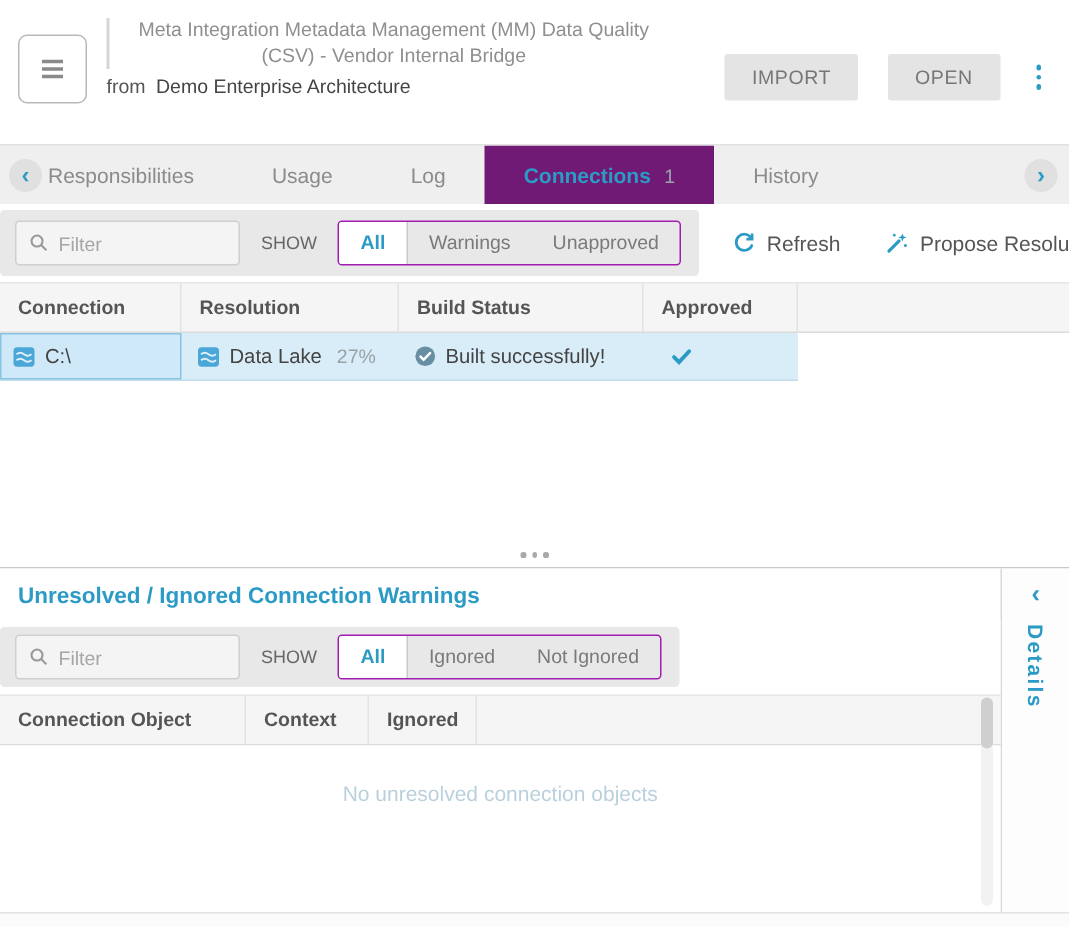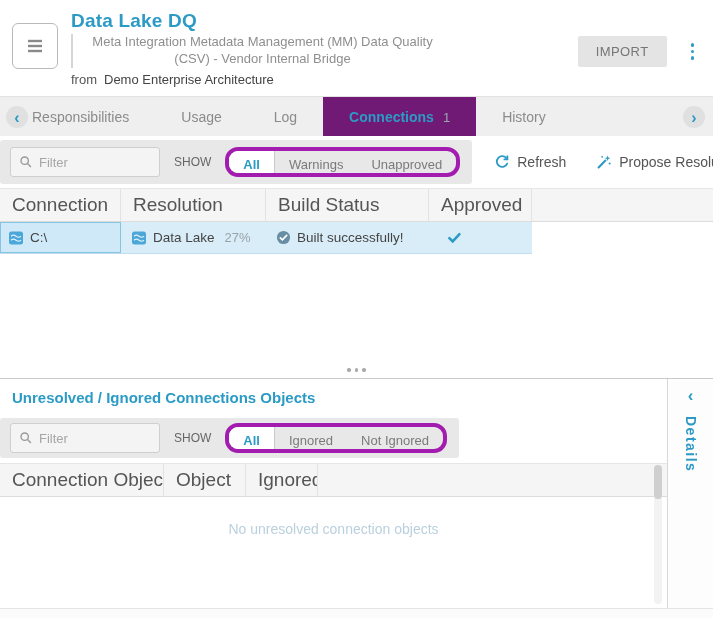--- a/index.html
+++ b/index.html
@@ -43,32 +43,32 @@
   .band { display:flex; align-items:center; gap:14px; background:#e8e8e8; border-radius:3px;
           height:44px; padding:0 12px 0 10px; flex:none; }
   .toolbar--panel .band { height:40px; }
   .filter { position:relative; width:150px; height:30px; background:#f4f4f4; border:1px solid #cfcfcf;
             border-radius:3px; display:flex; align-items:center; }
   .filter svg { margin:0 6px 0 8px; flex:none; }
   .filter input { border:none; background:transparent; outline:none; font-size:13px; color:#444;
                   width:100%; font-family:inherit; }
   ::placeholder { color:#a6a6a6; opacity:1; }
   .show-label { font-size:12px; color:#666; }
-  .segmented { display:flex; border:4px solid #a21caf; border-radius:13px; height:30px; overflow:hidden; align-items:stretch;justify-content:space-between; }
+  .segmented { display:flex; border:1px solid #a21caf; border-radius:3px; height:30px; overflow:hidden; align-items:stretch;justify-content:space-between; }
   .seg { padding:0 14px; line-height:28px; font-size:13px; color:#7a7a7a; cursor:pointer; white-space:nowrap; }
   .seg.active { background:#fff; color:var(--accent); font-weight:bold; border-right:1px solid #c9c9c9; }
   .tool-btn { display:flex; gap:7px; background:none; border:none; font-size:14px;
               color:#555; font-family:inherit; cursor:pointer; white-space:nowrap; flex:none; }
   .tool-btn.refresh { margin-left:22px; }
   .tool-btn.propose { margin-left:30px; }
 
   
   .table-area { height:174px; flex:none; display:flex; flex-direction:column; }
   .thead { display:flex; height:34px; flex:none; background:#f5f5f5; border-top:1px solid #e6e6e6; border-bottom:1px solid #dcdcdc; }
-  .th { font-size:19px; font-weight:normal; color:#555; line-height:32px; padding:0 12px;
+  .th { font-size:13px; font-weight:bold; color:#555; line-height:32px; padding:0 12px;
         border-right:1px solid #e2e2e2; white-space:nowrap; overflow:hidden; }
   .th.fill { flex:1; border-right:none; }
   .c1 { width:121px; } .c2 { width:145px; } .c3 { width:163px; } .c4 { width:103px; }
   .b1 { width:164px; } .b2 { width:82px; } .b3 { width:72px; }
   .trow { display:flex; height:32px; width:532px; background:#d9edf8; border-bottom:1px solid #c2ddee; cursor:pointer; flex:none; }
   .td { display:flex; align-items:center; padding:0 10px; font-size:13.5px; color:#444; gap:6px;
         white-space:nowrap; overflow:hidden; }
   .td.c1 { background:#cfe9f8; border:1px solid #86c4e4; padding:0 7px; }
   .td.c4 { padding-left:18px; }
   .pct { color:#9aa2a8; margin-left:4px; font-size:13px; }
@@ -98,28 +98,28 @@
 
   <header class="app-header">
     <div class="doc-icon">
       <svg width="26" height="26" viewBox="0 0 26 26">
         <line x1="6" y1="8" x2="20" y2="8" stroke="#8a8a8a" stroke-width="2.4"></line>
         <line x1="6" y1="13" x2="20" y2="13" stroke="#8a8a8a" stroke-width="2.4"></line>
         <line x1="6" y1="18" x2="20" y2="18" stroke="#8a8a8a" stroke-width="2.4"></line>
       </svg>
     </div>
     <div class="header-text">
-      <div class="page-title">Data Lake DQ</div>
       <div class="subtitle">Meta Integration Metadata Management (MM) Data Quality (CSV) - Vendor Internal Bridge</div>
       <div class="from-row">
         <span class="from-label">from</span><span class="from-value">Demo Enterprise Architecture</span>
       </div>
     </div>
     <div class="header-actions">
       <button class="hbtn">IMPORT</button>
+      <button class="hbtn">OPEN</button>
       <div class="kebab">
           <i></i>
           <i></i>
           <i></i>
         </div>
     </div>
   </header>
 
   <nav class="tabbar">
     <button class="nav-circle left">‹</button>
@@ -212,21 +212,21 @@
   </div>
 
   <div class="splitter">
       <i></i>
       <i></i>
       <i></i>
     </div>
 
   <div class="bottom">
     <div class="bottom-main">
-      <div class="panel-title">Unresolved / Ignored Connections Objects</div>
+      <div class="panel-title">Unresolved / Ignored Connection Warnings</div>
 
       <div class="toolbar toolbar--panel">
         <div class="band">
           <div class="filter">
             <svg width="14" height="14" viewBox="0 0 16 16">
               <circle cx="6.5" cy="6.5" r="4.2" fill="none" stroke="#9a9a9a" stroke-width="1.6"></circle>
               <line x1="9.8" y1="9.8" x2="13.6" y2="13.6" stroke="#9a9a9a" stroke-width="1.6"></line>
             </svg>
             <input type="text" placeholder="Filter" style="">
           </div>
@@ -234,21 +234,21 @@
           <div class="segmented">
             <span class="seg active">All</span>
             <span class="seg">Ignored</span>
             <span class="seg">Not Ignored</span>
           </div>
         </div>
       </div>
 
       <div class="thead">
         <div class="th b1">Connection Object</div>
-        <div class="th b2">Object</div>
+        <div class="th b2">Context</div>
         <div class="th b3">Ignored</div>
         <div class="th fill"></div>
       </div>
 
       <div class="empty-area">
         <div class="empty-msg">No unresolved connection objects</div>
       </div>
 
       <div class="vscroll">
         <div class="thumb"></div>

